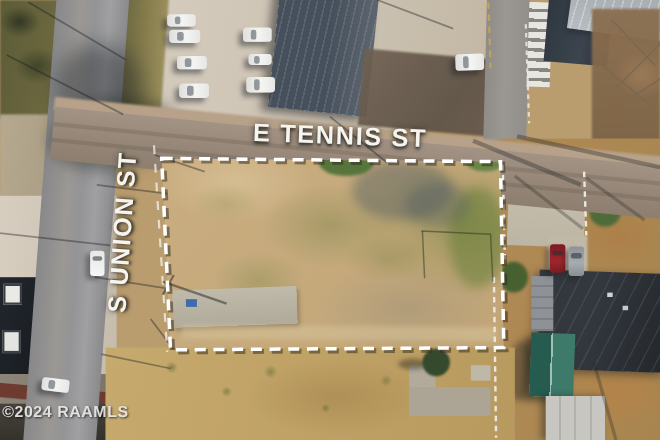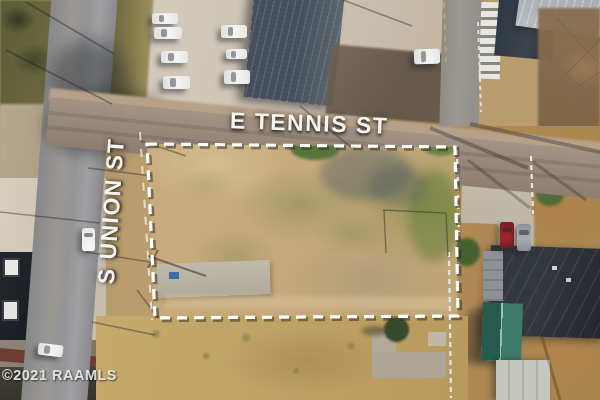--- a/index.html
+++ b/index.html
@@ -308,15 +308,15 @@
       <line x1="148" y1="256" x2="206" y2="276"></line>
       <line x1="158" y1="250" x2="148" y2="268"></line>
     </g>
 
     <polygon points="149,146 457,149 460,318 157,320" fill="none" stroke="rgba(45,40,28,.5)" stroke-width="4.5" stroke-dasharray="10 7"></polygon>
     <polygon points="147,144 455,147 458,316 155,318" fill="none" stroke="var(--boundary_white,#ffffff)" stroke-width="3.2" stroke-dasharray="10 7"></polygon>
   </svg>
 
   <div class="street-label lbl-tennis">E TENNIS ST</div>
   <div class="street-label lbl-union">S UNION ST</div>
-  <div class="watermark">©2021 RAAMLS</div>
+  <div class="watermark">©2024 RAAMLS</div>
 
 </div>
 
 </body></html>

